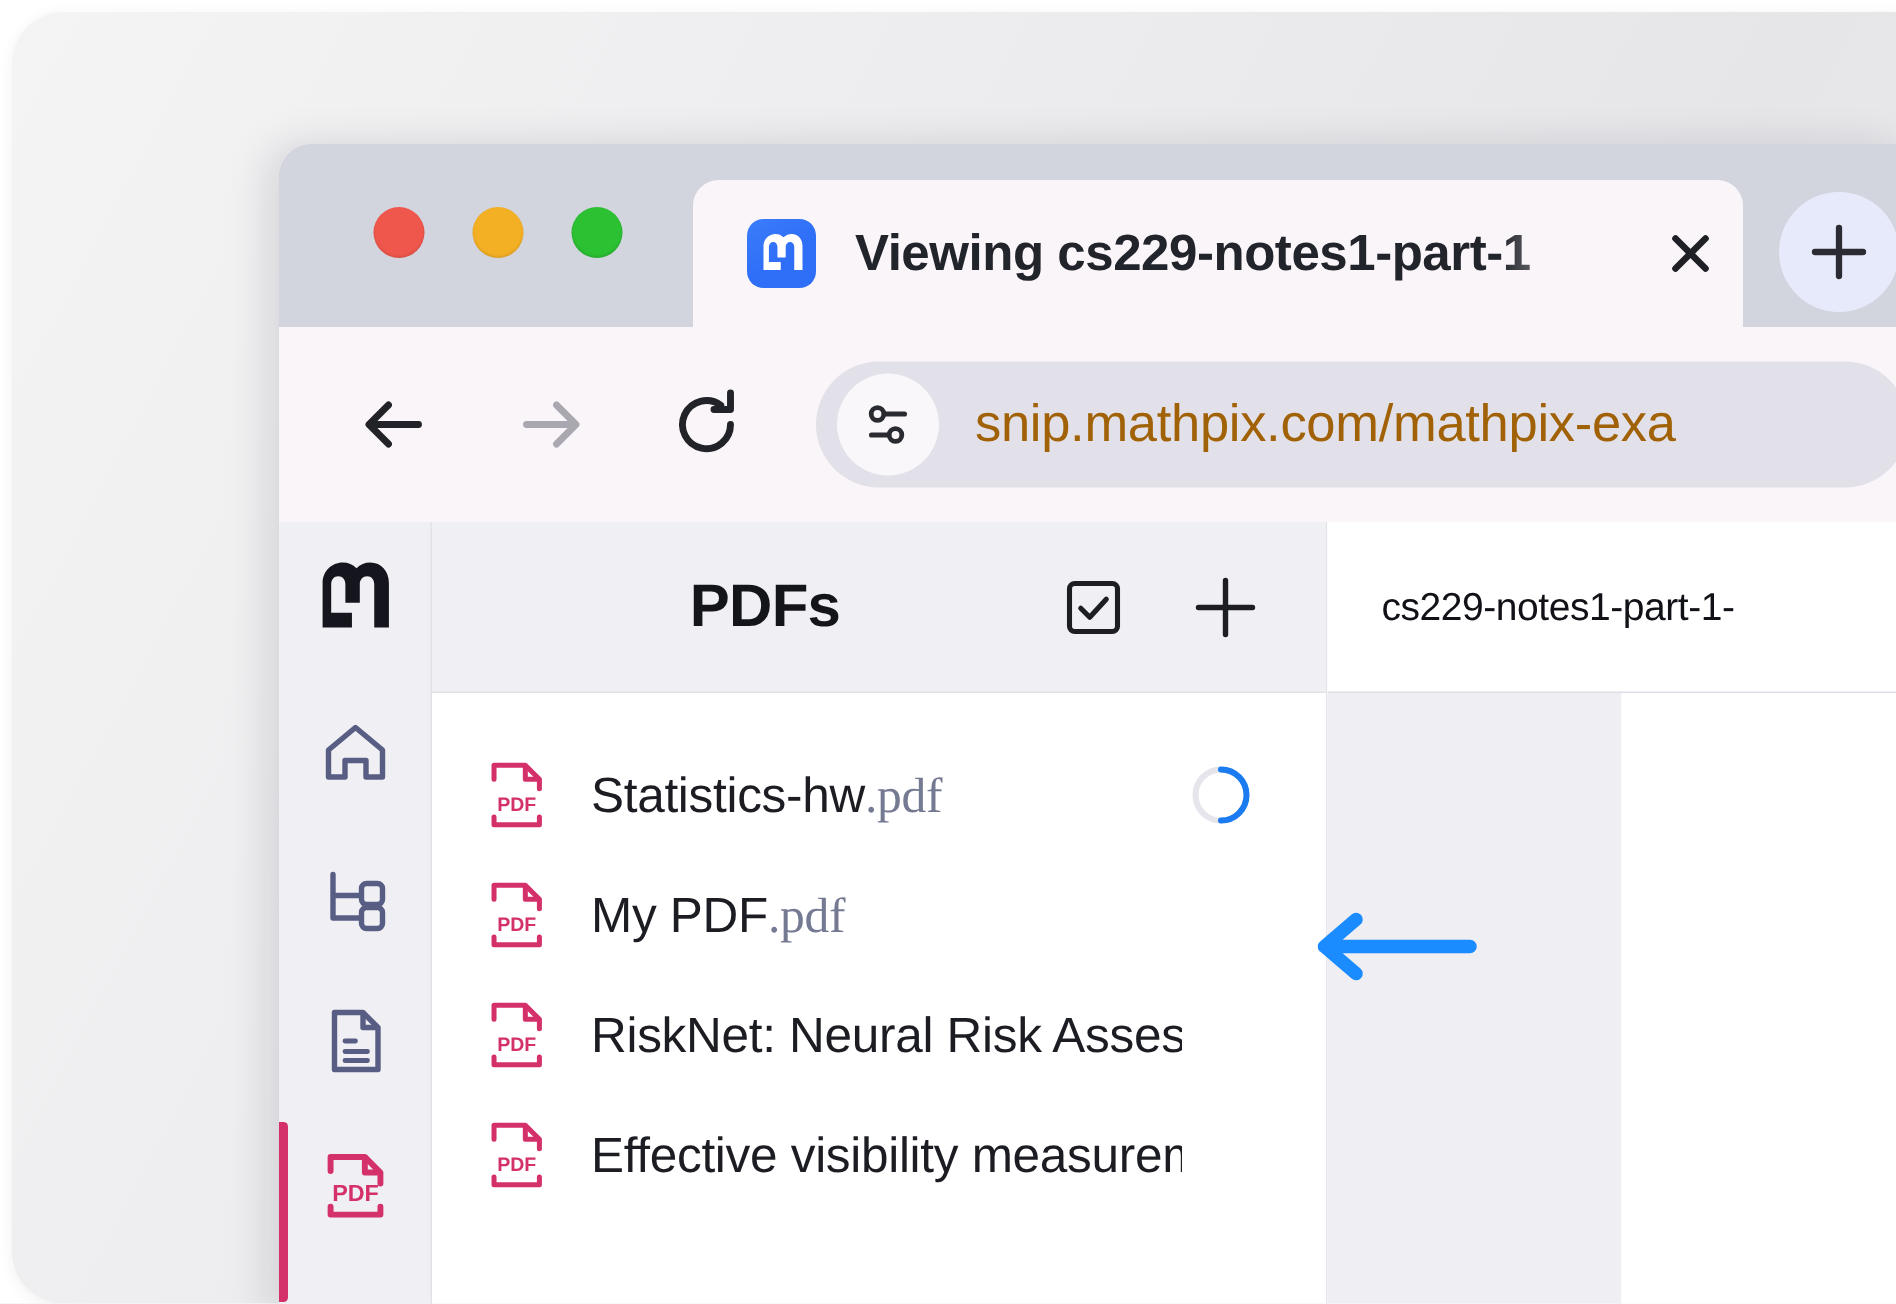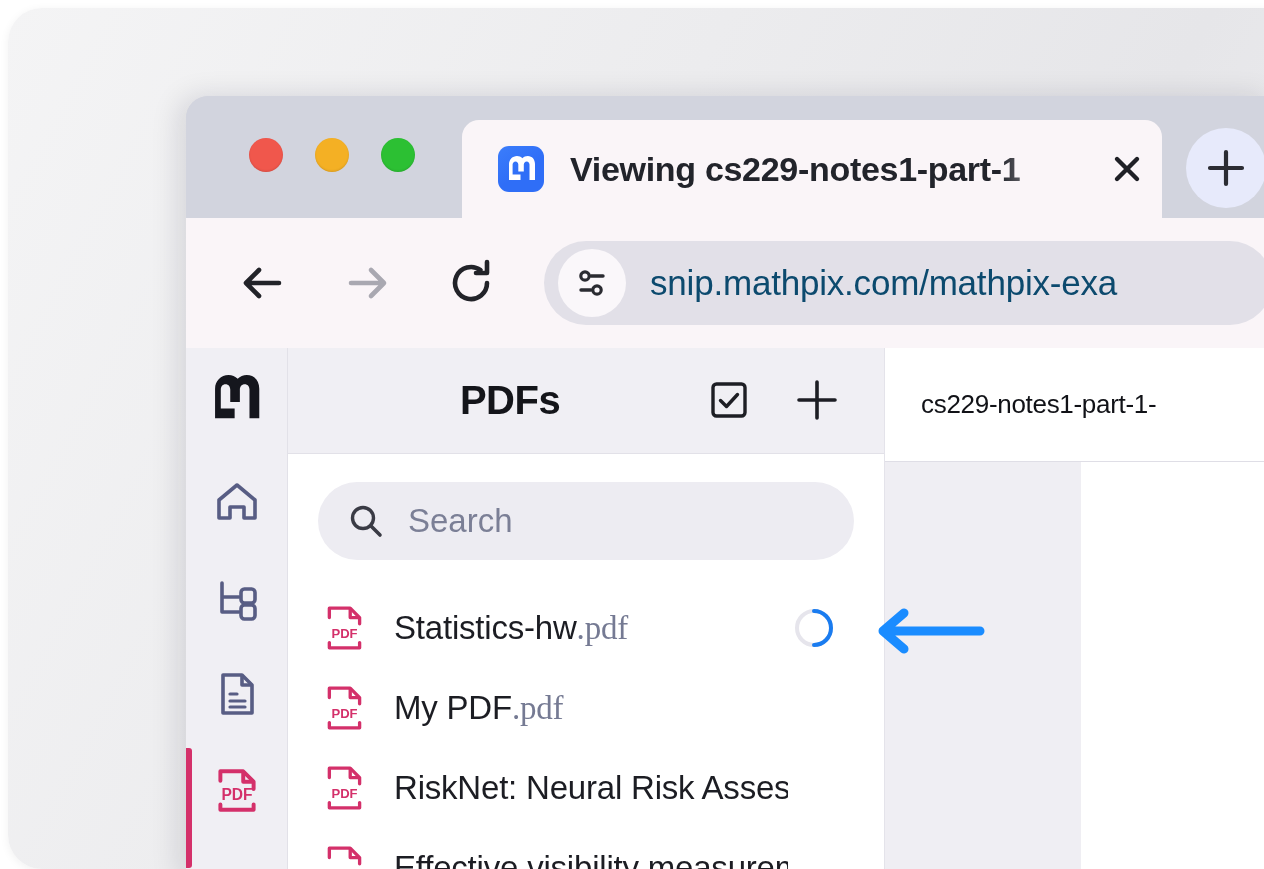--- a/index.html
+++ b/index.html
@@ -159,21 +159,21 @@
   #site-settings-button {
     width: 68px; height: 68px;
     border-radius: 50%;
     background: #faf7fa;
     display: flex; align-items: center; justify-content: center;
     flex: 0 0 auto;
   }
   #omnibox-url {
     margin-left: 24px;
     font-size: 35px;
-    color: #0c4a6e;
+    color: #a16207;
     white-space: nowrap;
     letter-spacing: -0.2px;
   }
 
   
   #page-viewport {
     position: relative;
     height: 529px;
     background: #ffffff;
     display: flex;
@@ -471,27 +471,20 @@
 
           <div id="add-pdf-button">
             <svg width="48" height="48" viewBox="0 0 48 48">
               <path d="M24 6 L24 42 M6 24 L42 24" stroke="#1d1e24" stroke-width="3.6" stroke-linecap="round"></path>
             </svg>
           </div>
         </div>
 
         <div id="pdf-panel-body">
 
-          <div id="search-box">
-            <svg width="40" height="40" viewBox="0 0 40 40">
-              <circle cx="17" cy="17" r="10.5" stroke="#3a3b45" stroke-width="3.4" fill="none"></circle>
-              <path d="M25 25 L34 34" stroke="#3a3b45" stroke-width="3.6" stroke-linecap="round"></path>
-            </svg>
-            <input id="search-input" type="text" placeholder="Search" style="">
-          </div>
 
           <div class="pdf-row">
             <svg class="pdf-row-icon" viewBox="0 0 40 46">
               <path d="M5 13 L5 4 L25 4 L34 13 L34 19" stroke="#d4306a" stroke-width="3.2" fill="none" stroke-linejoin="round" stroke-linecap="round"></path>
               <path d="M25 4 L25 13 L34 13" stroke="#d4306a" stroke-width="3.2" fill="none" stroke-linejoin="round"></path>
               <path d="M5 37 L5 42 L34 42 L34 37" stroke="#d4306a" stroke-width="3.2" fill="none" stroke-linejoin="round" stroke-linecap="round"></path>
               <text x="19.5" y="33" font-family="Liberation Sans, sans-serif" font-size="12.5" font-weight="700" fill="#d4306a" text-anchor="middle">PDF</text>
             </svg>
             <div class="pdf-row-name"><span>Statistics-hw</span><span class="pdf-row-ext">.pdf</span></div>
             <div class="pdf-row-status">

